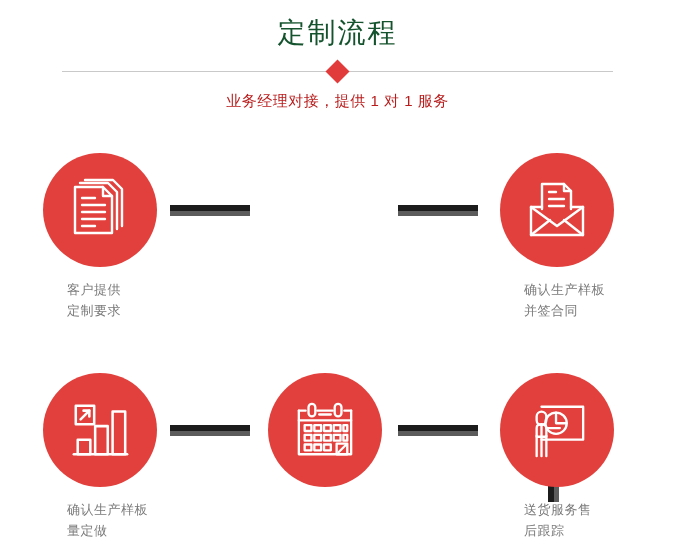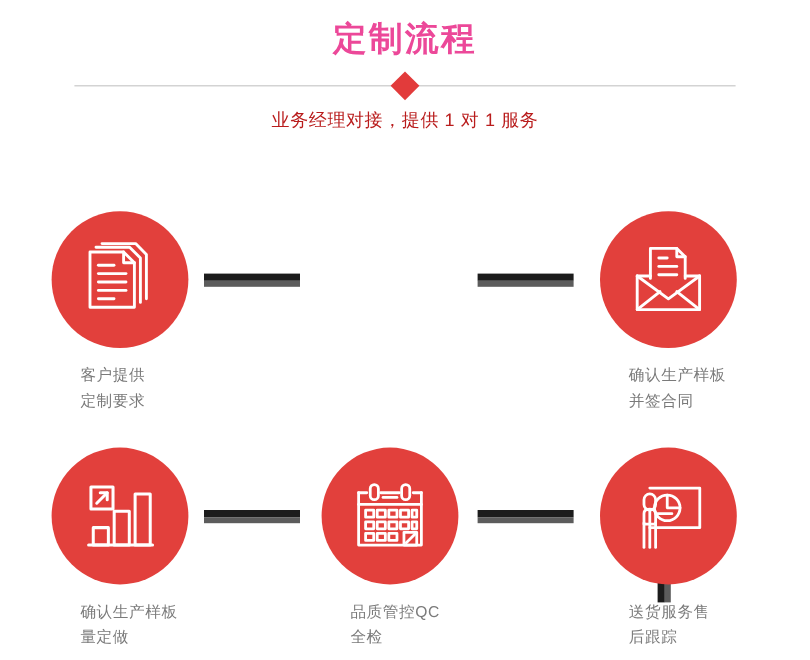--- a/index.html
+++ b/index.html
@@ -21,22 +21,22 @@
     left: 0; top: 0;
     width: 675px;
     height: 130px;
   }
   .page-title {
     position: absolute;
     left: 0; top: 16px;
     width: 675px;
     text-align: center;
     font-size: 28px;
-    font-weight: bold;
-    color: #ec4899;
+    font-weight: normal;
+    color: #14532d;
     letter-spacing: 2px;
     line-height: 34px;
   }
   .divider-wrap {
     position: absolute;
     left: 62px; top: 71px;
     width: 551px;
     height: 2px;
   }
   .divider-line {
@@ -73,21 +73,21 @@
     left: 0; top: 130px;
     width: 675px;
     height: 420px;
   }
   .flow-row {
     position: absolute;
     left: 0;
     width: 675px;
     height: 215px;
   }
-  .flow-row.row-1 { top: 36px; }
+  .flow-row.row-1 { top: 13px; }
   .flow-row.row-2 { top: 233px; }
 
   .flow-cell {
     position: absolute;
     top: 0;
     width: 225px;
     height: 215px;
   }
   .flow-cell.col-1 { left: -12px; }
   .flow-cell.col-2 { left: 213px; }
@@ -285,22 +285,20 @@
           <rect x="31" y="37" width="7" height="6"></rect>
           <rect x="41" y="37" width="7" height="6"></rect>
           <rect x="51" y="37" width="4" height="6"></rect>
           <rect x="11" y="47" width="7" height="6"></rect>
           <rect x="21" y="47" width="7" height="6"></rect>
           <rect x="31" y="47" width="7" height="6"></rect>
           <path d="M44 46 h11 v11 h-11 z"></path>
           <path d="M46 55 L54 47"></path>
         </svg>
       </div>
-      <div class="cell-label">品质管控QC
-全检</div>
     </div>
 
     <div class="connector-h conn-r2-b">
       <div class="seg-dark"></div>
       <div class="seg-gray"></div>
     </div>
 
     <div class="flow-cell col-3">
       <div class="circle">
         <svg width="62" height="62" viewBox="0 0 64 64" fill="none" stroke="#ffffff" stroke-width="2.4" stroke-linejoin="round" stroke-linecap="round">

